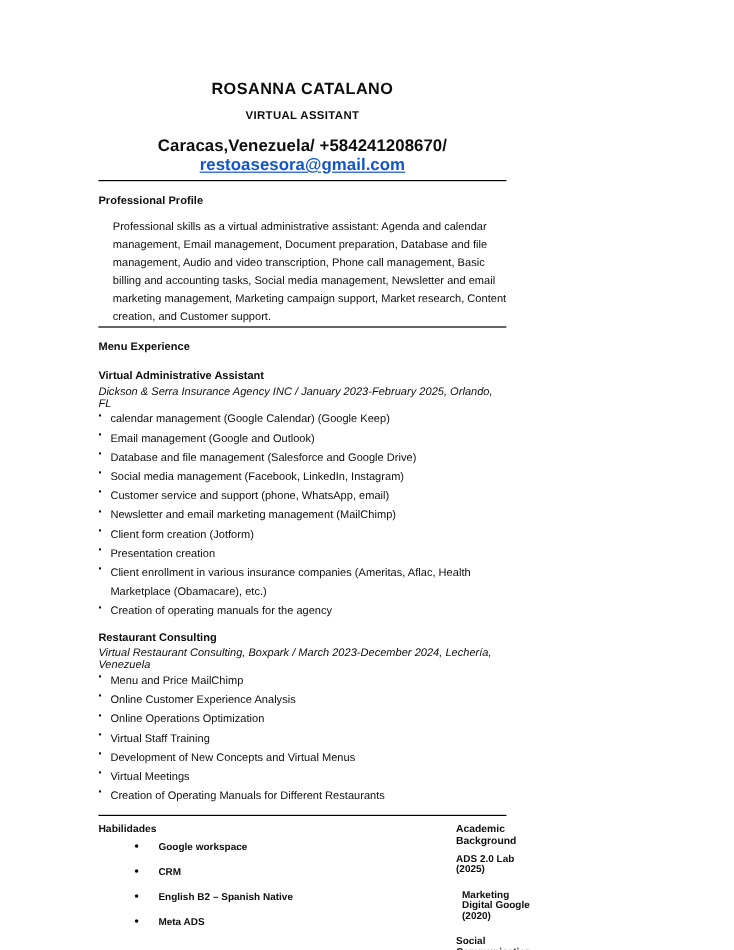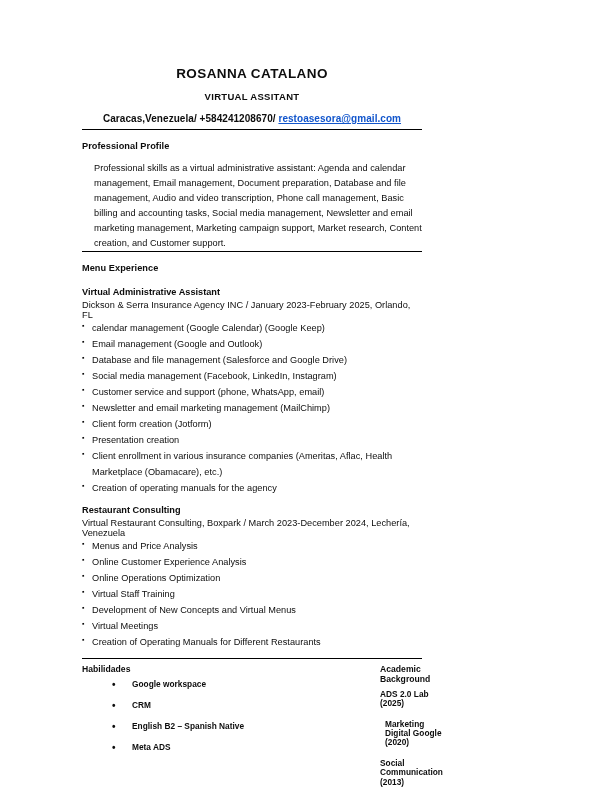--- a/index.html
+++ b/index.html
@@ -32,21 +32,21 @@
     line-height: 1.2;
     margin: 0 0 9px 0;
   }
   .subtitle {
     font-size: 9.5px;
     font-weight: bold;
     letter-spacing: 0.3px;
     margin: 0 0 11px 0;
   }
   .contact-line {
-    font-size: 10px;
+    font-size: 14px;
     font-weight: bold;
     margin: 0 0 5px 0;
     letter-spacing: 0.05px;
   }
   .contact-line .email {
     color: #1155cc;
     text-decoration: underline;
     font-weight: bold;
   }
 
@@ -73,20 +73,21 @@
   }
   .job-title {
     font-size: 9.2px;
     font-weight: bold;
     margin: 14px 0 0 0;
   }
   .job-meta {
     font-size: 9.2px;
     margin: 3px 0 0 0;
     letter-spacing: 0.02px;
+    font-style: italic;
   }
 
   ul.dash-list {
     list-style: none;
     margin: 0 0 0 0;
     padding: 0;
   }
   ul.dash-list li {
     font-size: 9.2px;
     line-height: 1.74;
@@ -188,21 +189,21 @@
     <li>Newsletter and email marketing management (MailChimp)</li>
     <li>Client form creation (Jotform)</li>
     <li>Presentation creation</li>
     <li>Client enrollment in various insurance companies (Ameritas, Aflac, Health Marketplace (Obamacare), etc.)</li>
     <li>Creation of operating manuals for the agency</li>
   </ul>
 
   <div class="job-title gap-before">Restaurant Consulting</div>
   <div class="job-meta">Virtual Restaurant Consulting, Boxpark / March 2023-December 2024, Lechería, Venezuela</div>
   <ul class="dash-list">
-    <li>Menus and Price Analysis</li>
+    <li>Menu and Price MailChimp</li>
     <li>Online Customer Experience Analysis</li>
     <li>Online Operations Optimization</li>
     <li>Virtual Staff Training</li>
     <li>Development of New Concepts and Virtual Menus</li>
     <li>Virtual Meetings</li>
     <li>Creation of Operating Manuals for Different Restaurants</li>
   </ul>
 
   <div class="bottom-block">
     <hr class="rule bottom-rule">

